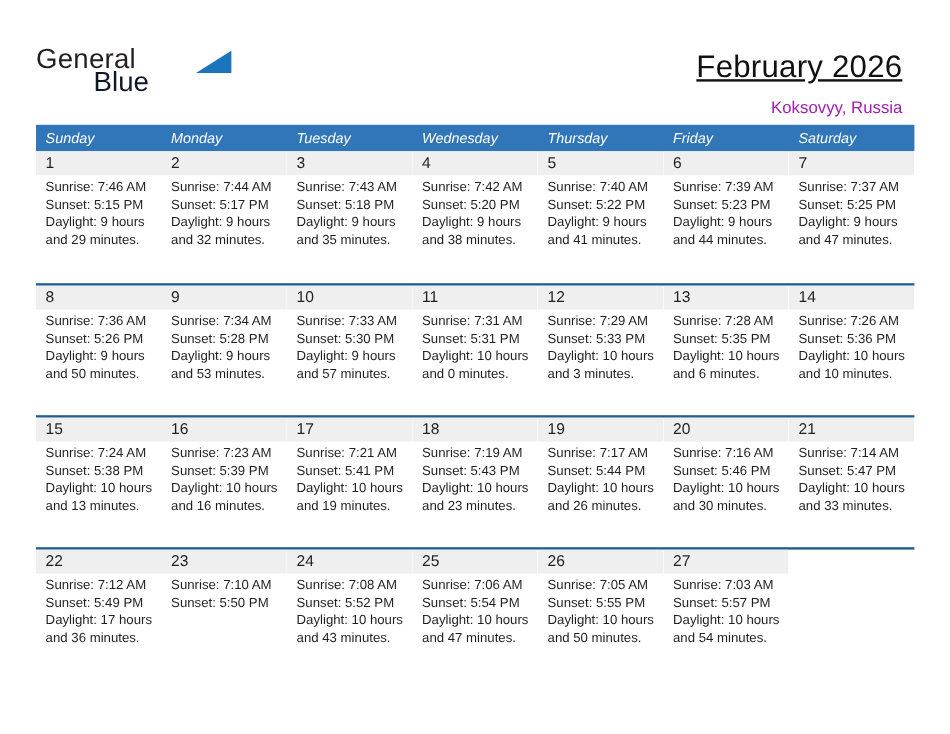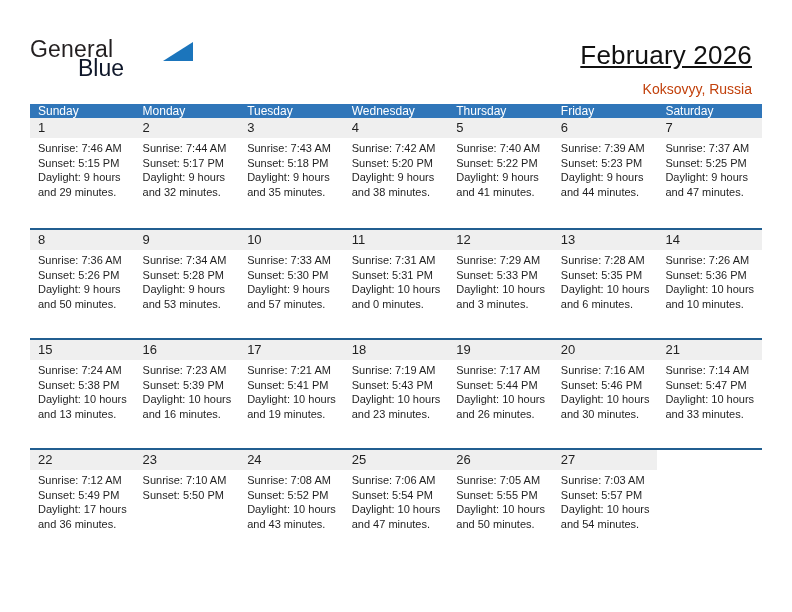--- a/index.html
+++ b/index.html
@@ -49,36 +49,37 @@
     text-align: right;
   }
   .cal-title {
     font-size: 26px;
     color: #111111;
     letter-spacing: 0.2px;
     text-decoration: underline;
   }
   .cal-location {
     font-size: 14px;
-    color: #c2410c;
+    color: #a21caf;
     margin-top: 10px;
   }
 
   
   .calendar {
     position: absolute;
     left: 30px;
     top: 104px;
     width: 732px;
   }
   .day-names {
     display: grid;
     grid-template-columns: repeat(7, 1fr);
     background: #3076b9;
-    height: 14px;
+    height: 22px;
+    font-style: italic;
   }
   .day-name {
     color: #ffffff;
     font-size: 12px;
     display: flex;
     align-items: center;
     padding-left: 8px;
   }
 
   .week-row {

